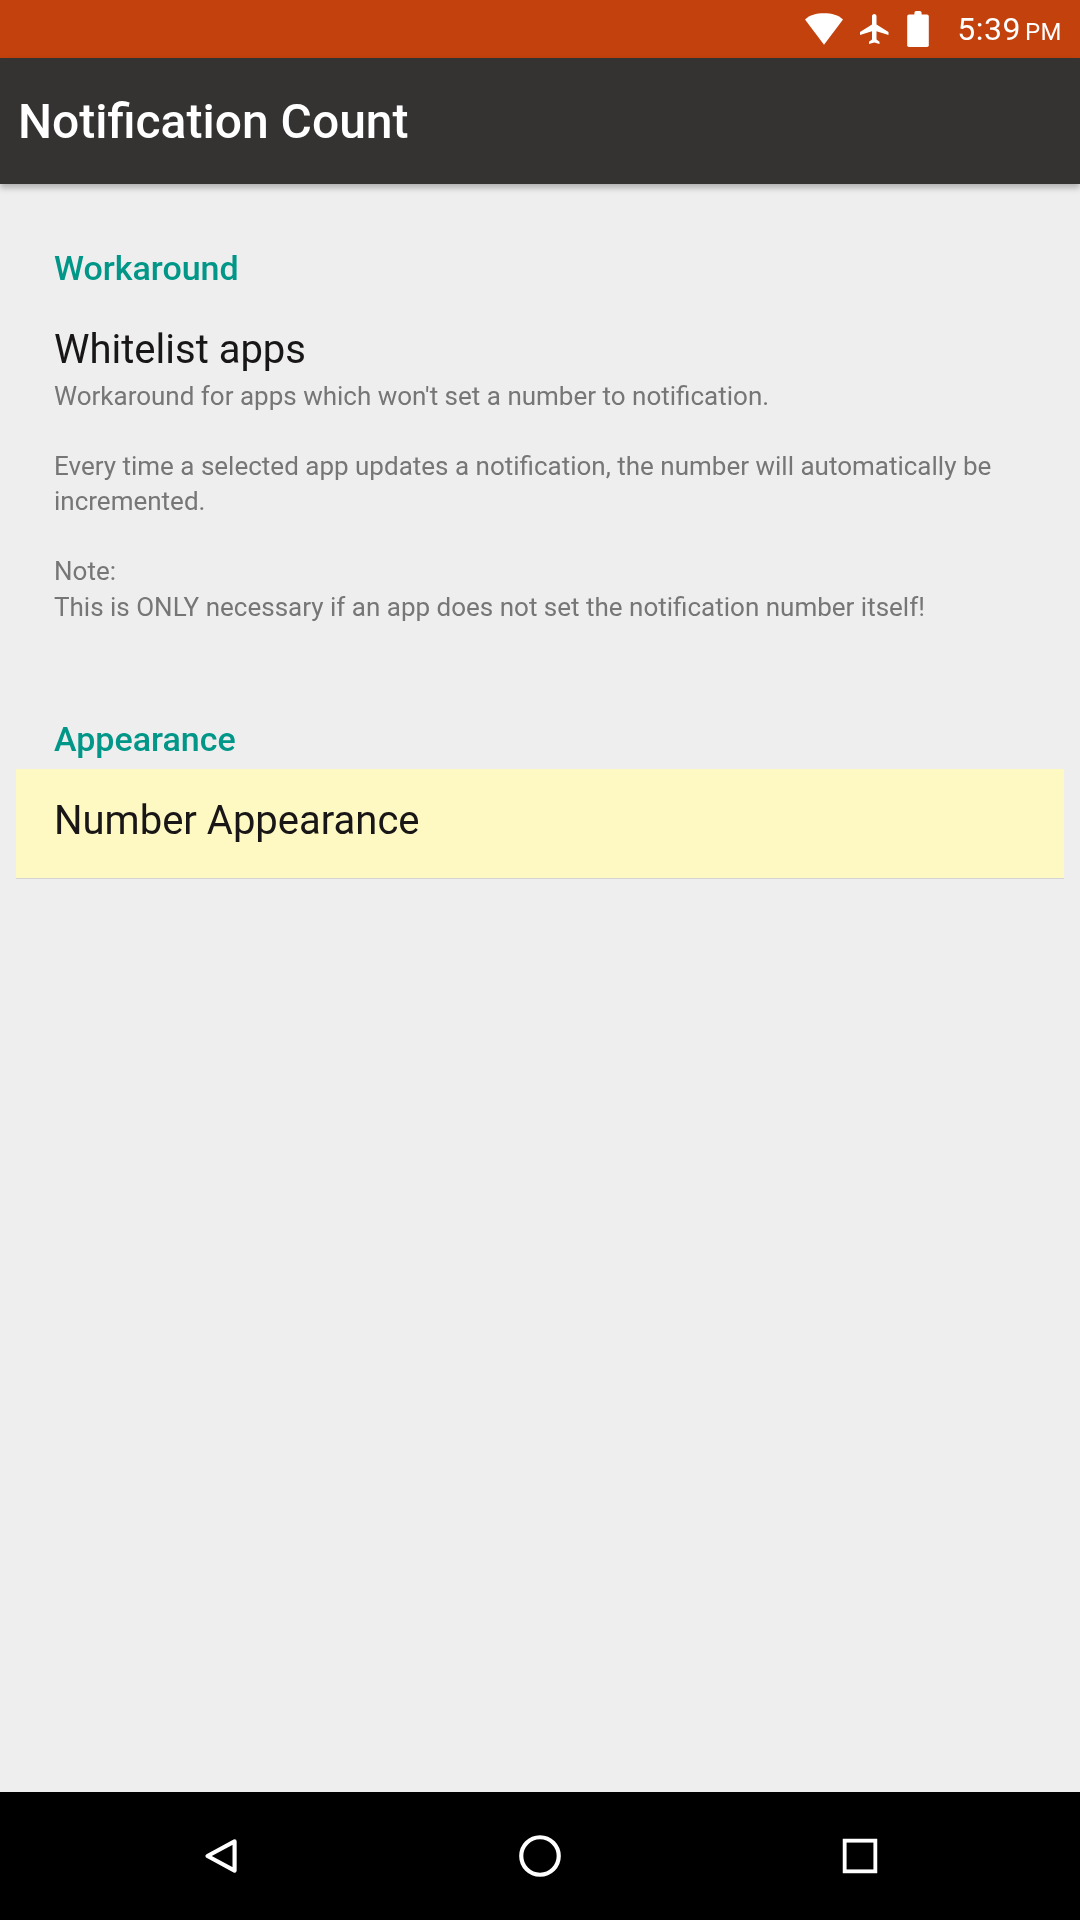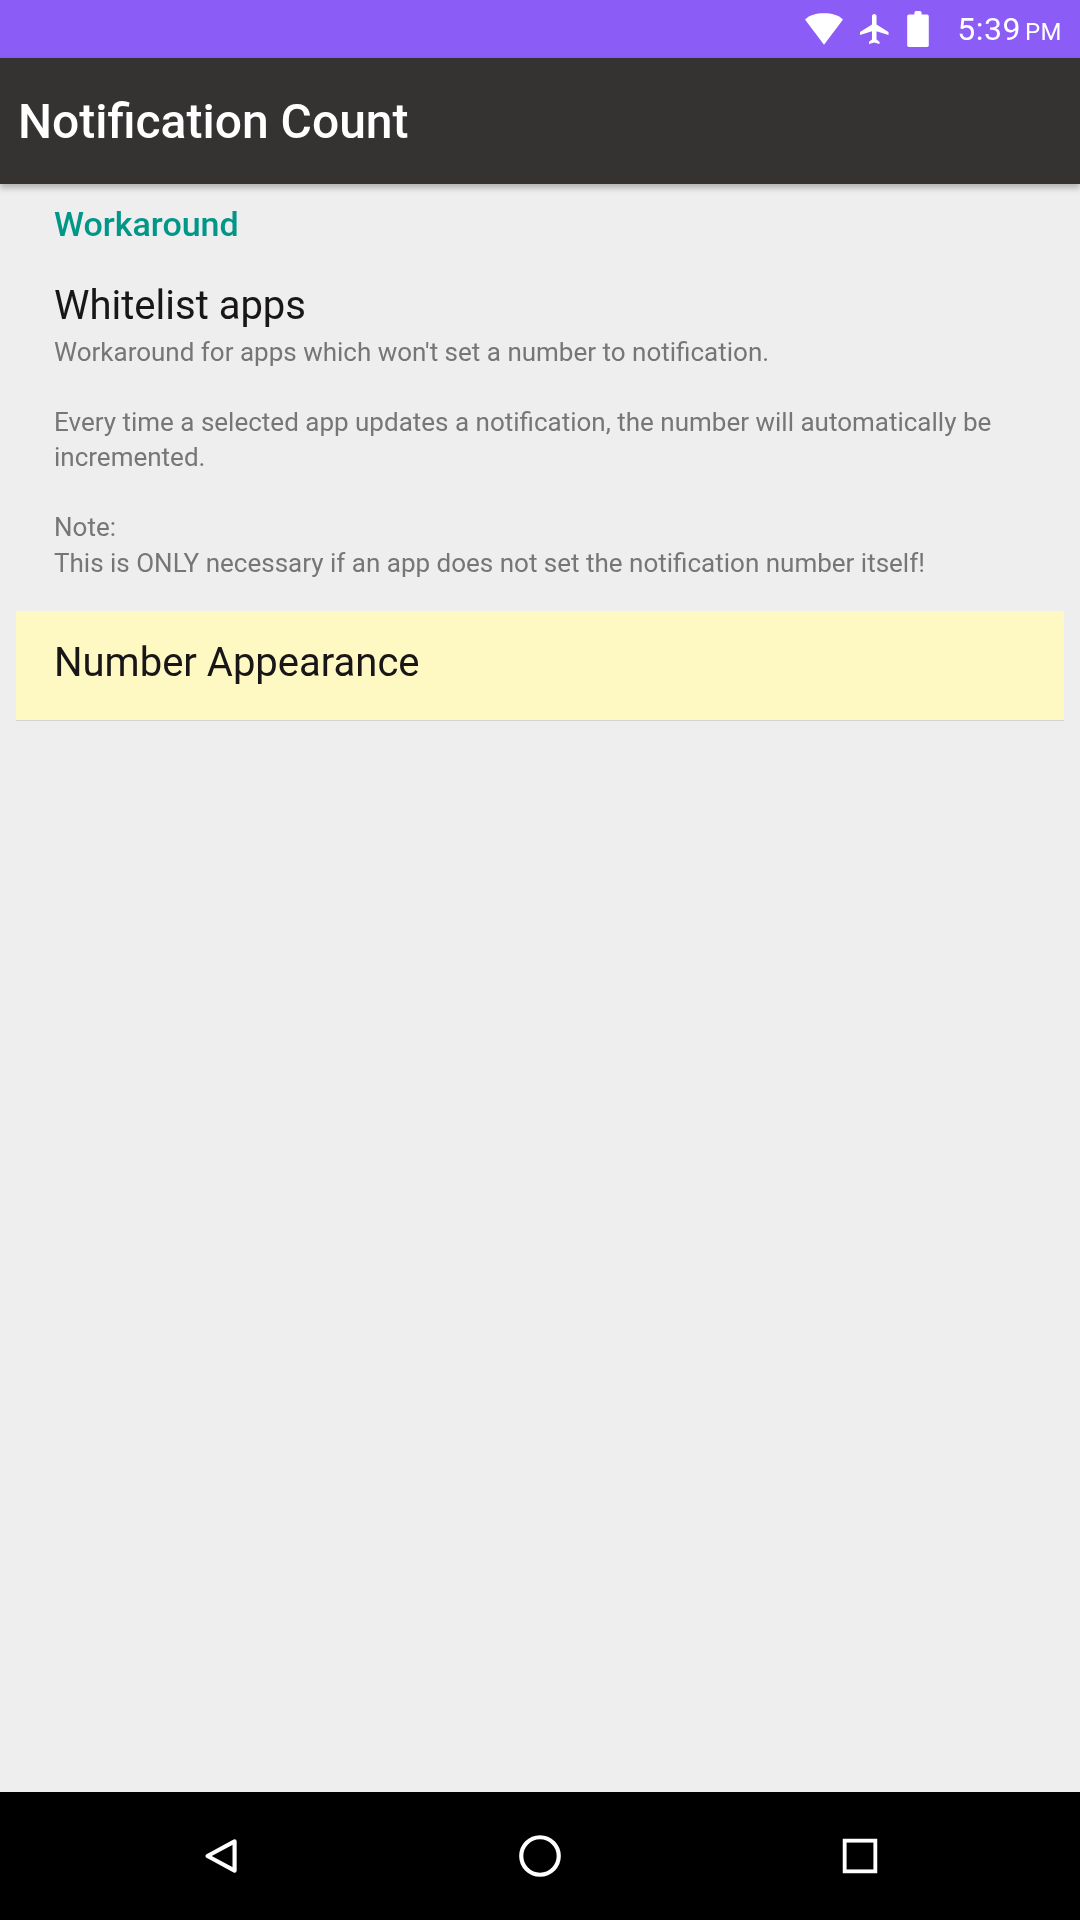--- a/index.html
+++ b/index.html
@@ -9,21 +9,21 @@
   }
   html, body {
     width: 1080px;
     height: 1920px;
     font-family: Roboto, "Helvetica Neue", Arial, sans-serif;
     background: #eeeeee;
     overflow: hidden;
   }
   .status-bar {
     height: 58px;
-    background: #8b5cf6;
+    background: #c2410c;
     color: #ffffff;
     display: flex;
     align-items: center;
     justify-content: flex-end;
     padding: 0 18px;
     font-size: 32px;
   }
   .status-icons {
     display: flex;
     align-items: center;
@@ -54,21 +54,21 @@
   }
   .content {
     background: #eeeeee;
     height: calc(1920px - 58px - 126px - 128px);
     overflow-y: auto;
   }
   .section-header {
     color: #009688;
     font-size: 34px;
     font-weight: 500;
-    padding: 20px 54px 10px 54px;
+    padding: 64px 54px 10px 54px;
   }
   .pref-item {
     padding: 28px 59px 30px 54px;
   }
   .pref-item.highlight {
     background: #fef9c3;
     margin: 0 16px 0 16px;
     padding-left: 38px;
     padding-right: 38px;
     padding-top: 28px;
@@ -152,20 +152,21 @@
   <div class="pref-item">
     <div class="pref-title">Whitelist apps</div>
     <div class="pref-summary">Workaround for apps which won't set a number to notification.
 
 Every time a selected app updates a notification, the number will automatically be incremented.
 
 Note:
 This is ONLY necessary if an app does not set the notification number itself!</div>
   </div>
 
+  <div class="section-header">Appearance</div>
 
   <div class="pref-item highlight">
     <div class="pref-title">Number Appearance</div>
   </div>
 
 
 
   <div class="divider"></div>
 
   <div class="pref-item">

